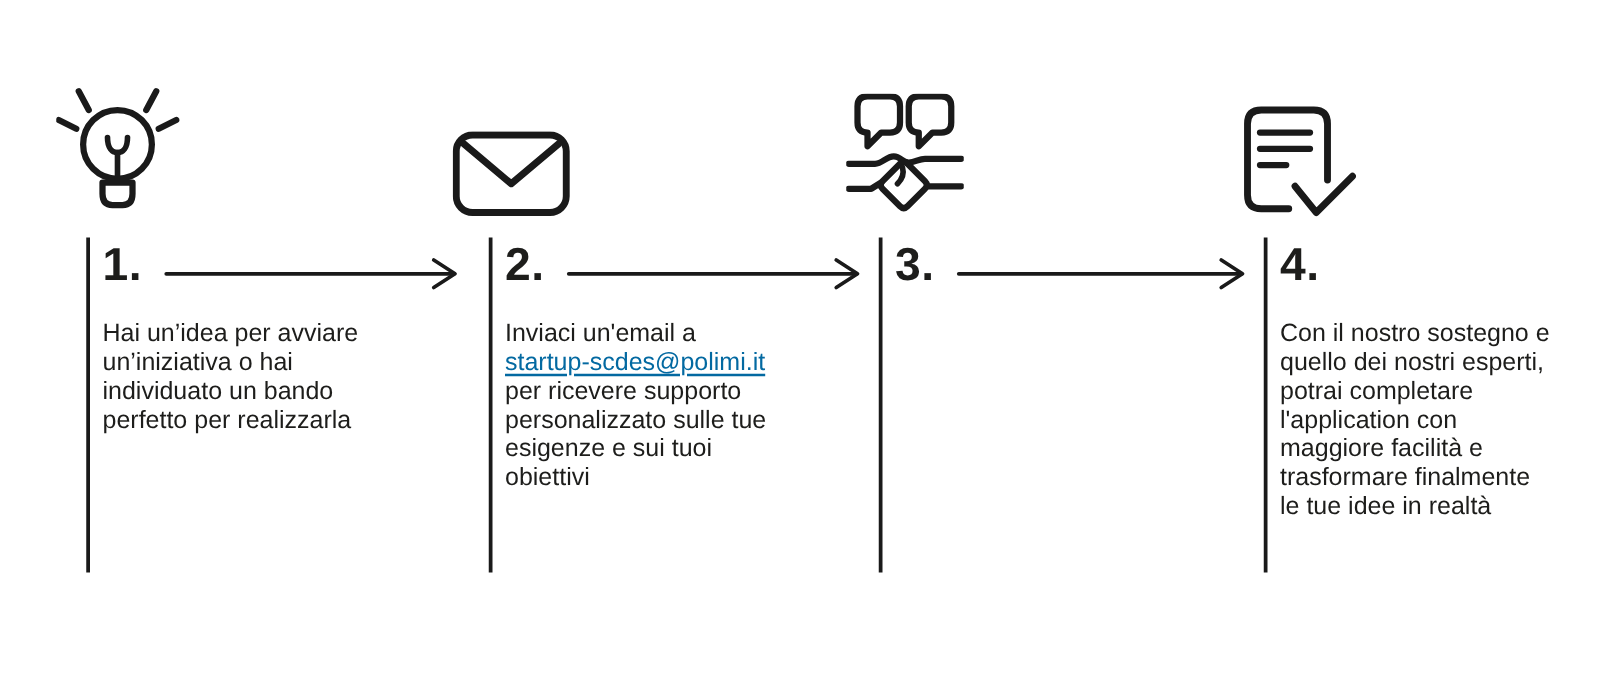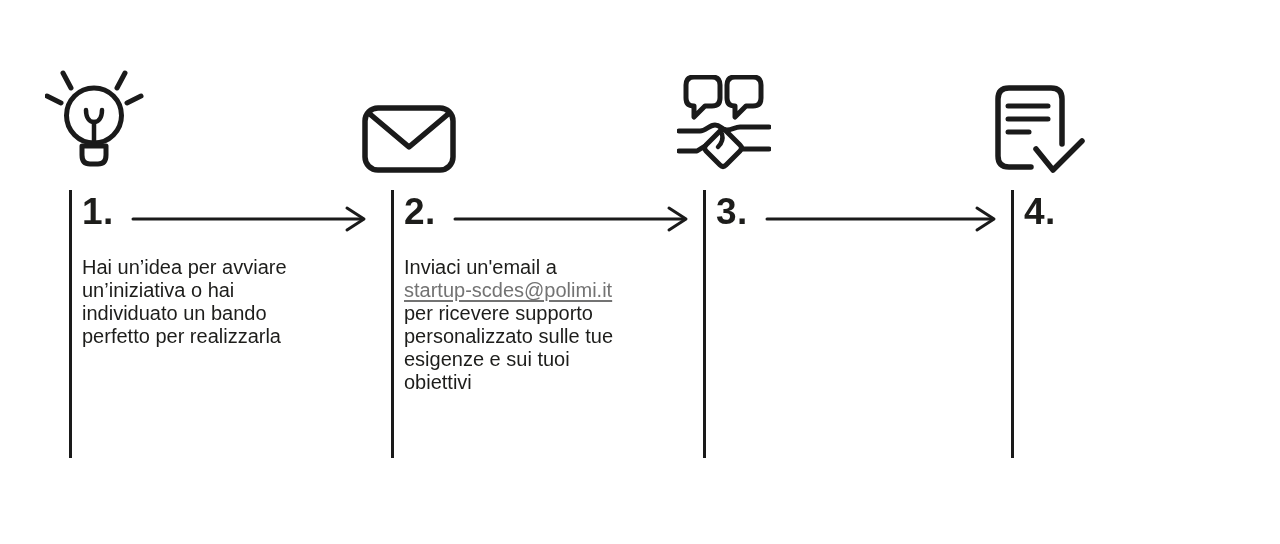--- a/index.html
+++ b/index.html
@@ -35,21 +35,21 @@
   }
   .arrow{position:absolute;left:62px;top:205px;}
   .desc{
     position:absolute;left:13px;top:256px;margin:0;
     width:238px;
     font-size:20px;line-height:23px;
     white-space:pre-line;
     color:#1d1d1b;
   }
   .email-link{
-    color:#737373;
+    color:#0369a1;
     text-decoration:underline;
     text-decoration-thickness:1.5px;
     text-underline-offset:3px;
     cursor:pointer;
   }
   .stroke{fill:none;stroke:#1a1a1a;stroke-linecap:round;stroke-linejoin:round;}
 </style>
 </head>
 <body>
 
@@ -126,15 +126,22 @@
       <svg width="94" height="92" viewBox="0 0 94 92">
         <path class="stroke" stroke-width="5.5" d="M71 60 V15 Q71 4 60 4 H18 Q7 4 7 15 V72 Q7 83 18 83 H40"></path>
         <line class="stroke" stroke-width="5" x1="17" y1="22" x2="57" y2="22"></line>
         <line class="stroke" stroke-width="5" x1="17" y1="35" x2="57" y2="35"></line>
         <line class="stroke" stroke-width="5" x1="17" y1="48" x2="38" y2="48"></line>
         <path class="stroke" stroke-width="5.5" d="M45 65 L62 86 L91 57"></path>
       </svg>
     </div>
     <div class="rail"></div>
     <div class="number">4.</div>
+    <p class="desc">Con il nostro sostegno e
+quello dei nostri esperti,
+potrai completare
+l'application con
+maggiore facilità e
+trasformare finalmente
+le tue idee in realtà</p>
   </section>
 
 </main>
 
 </body></html>

